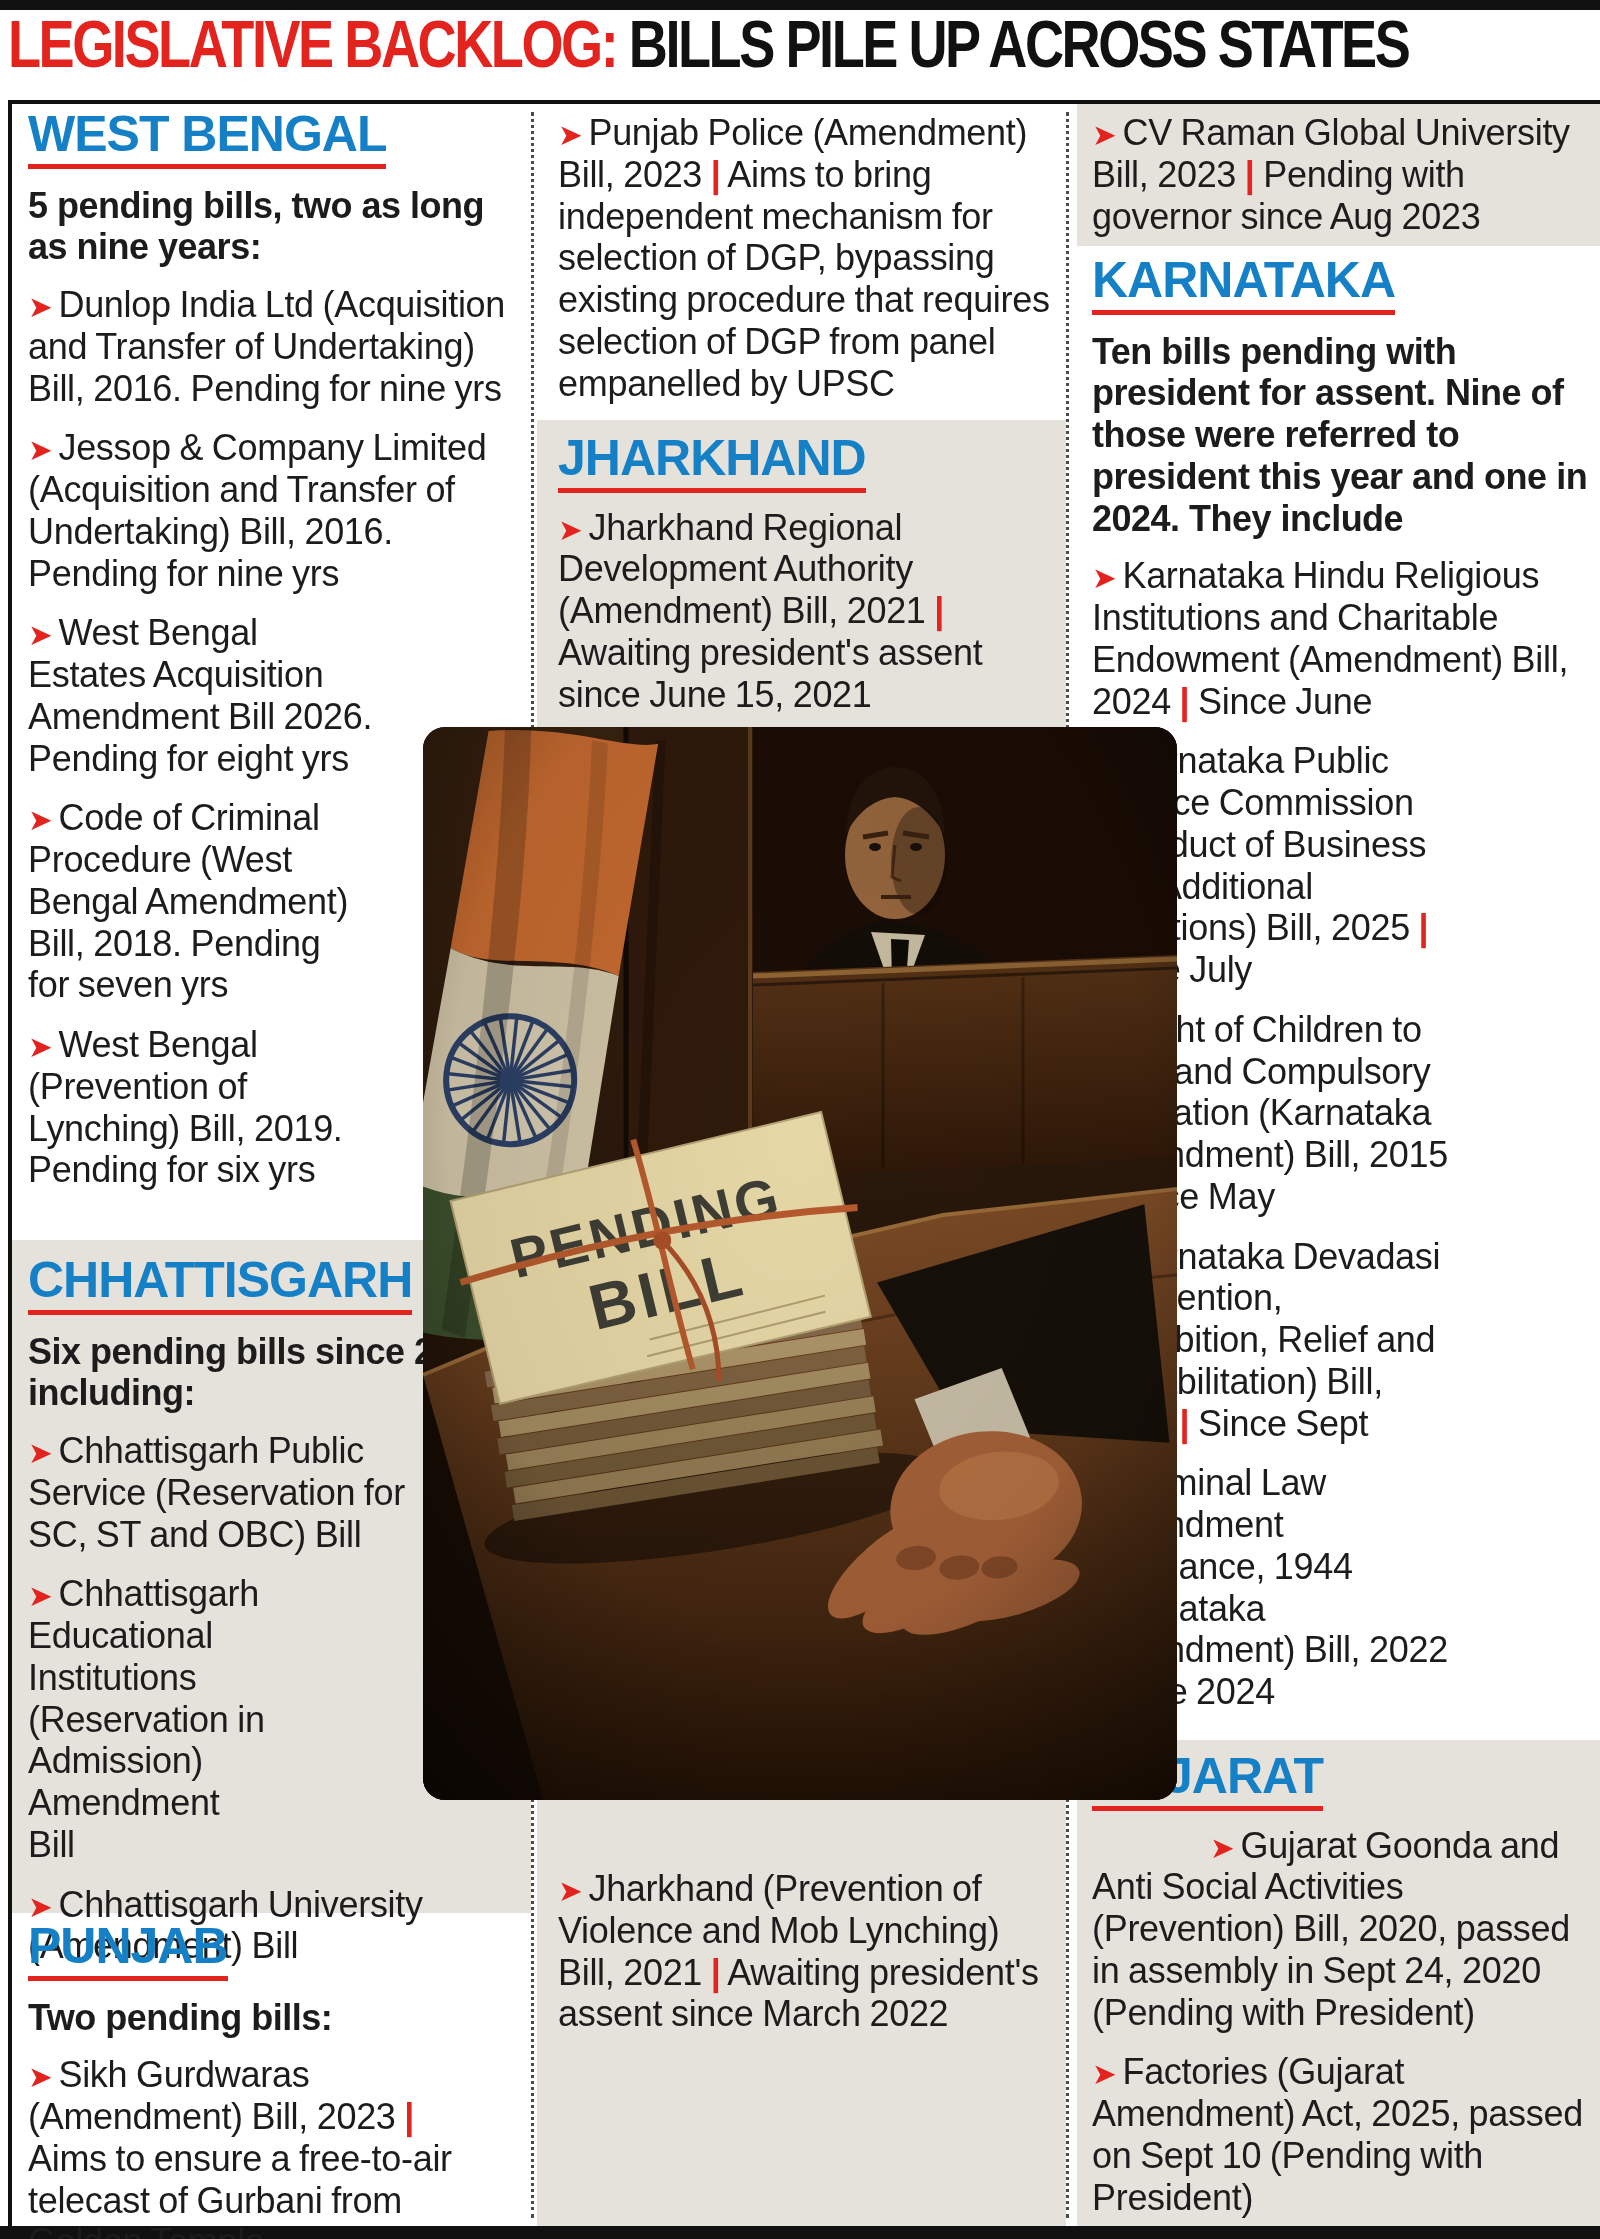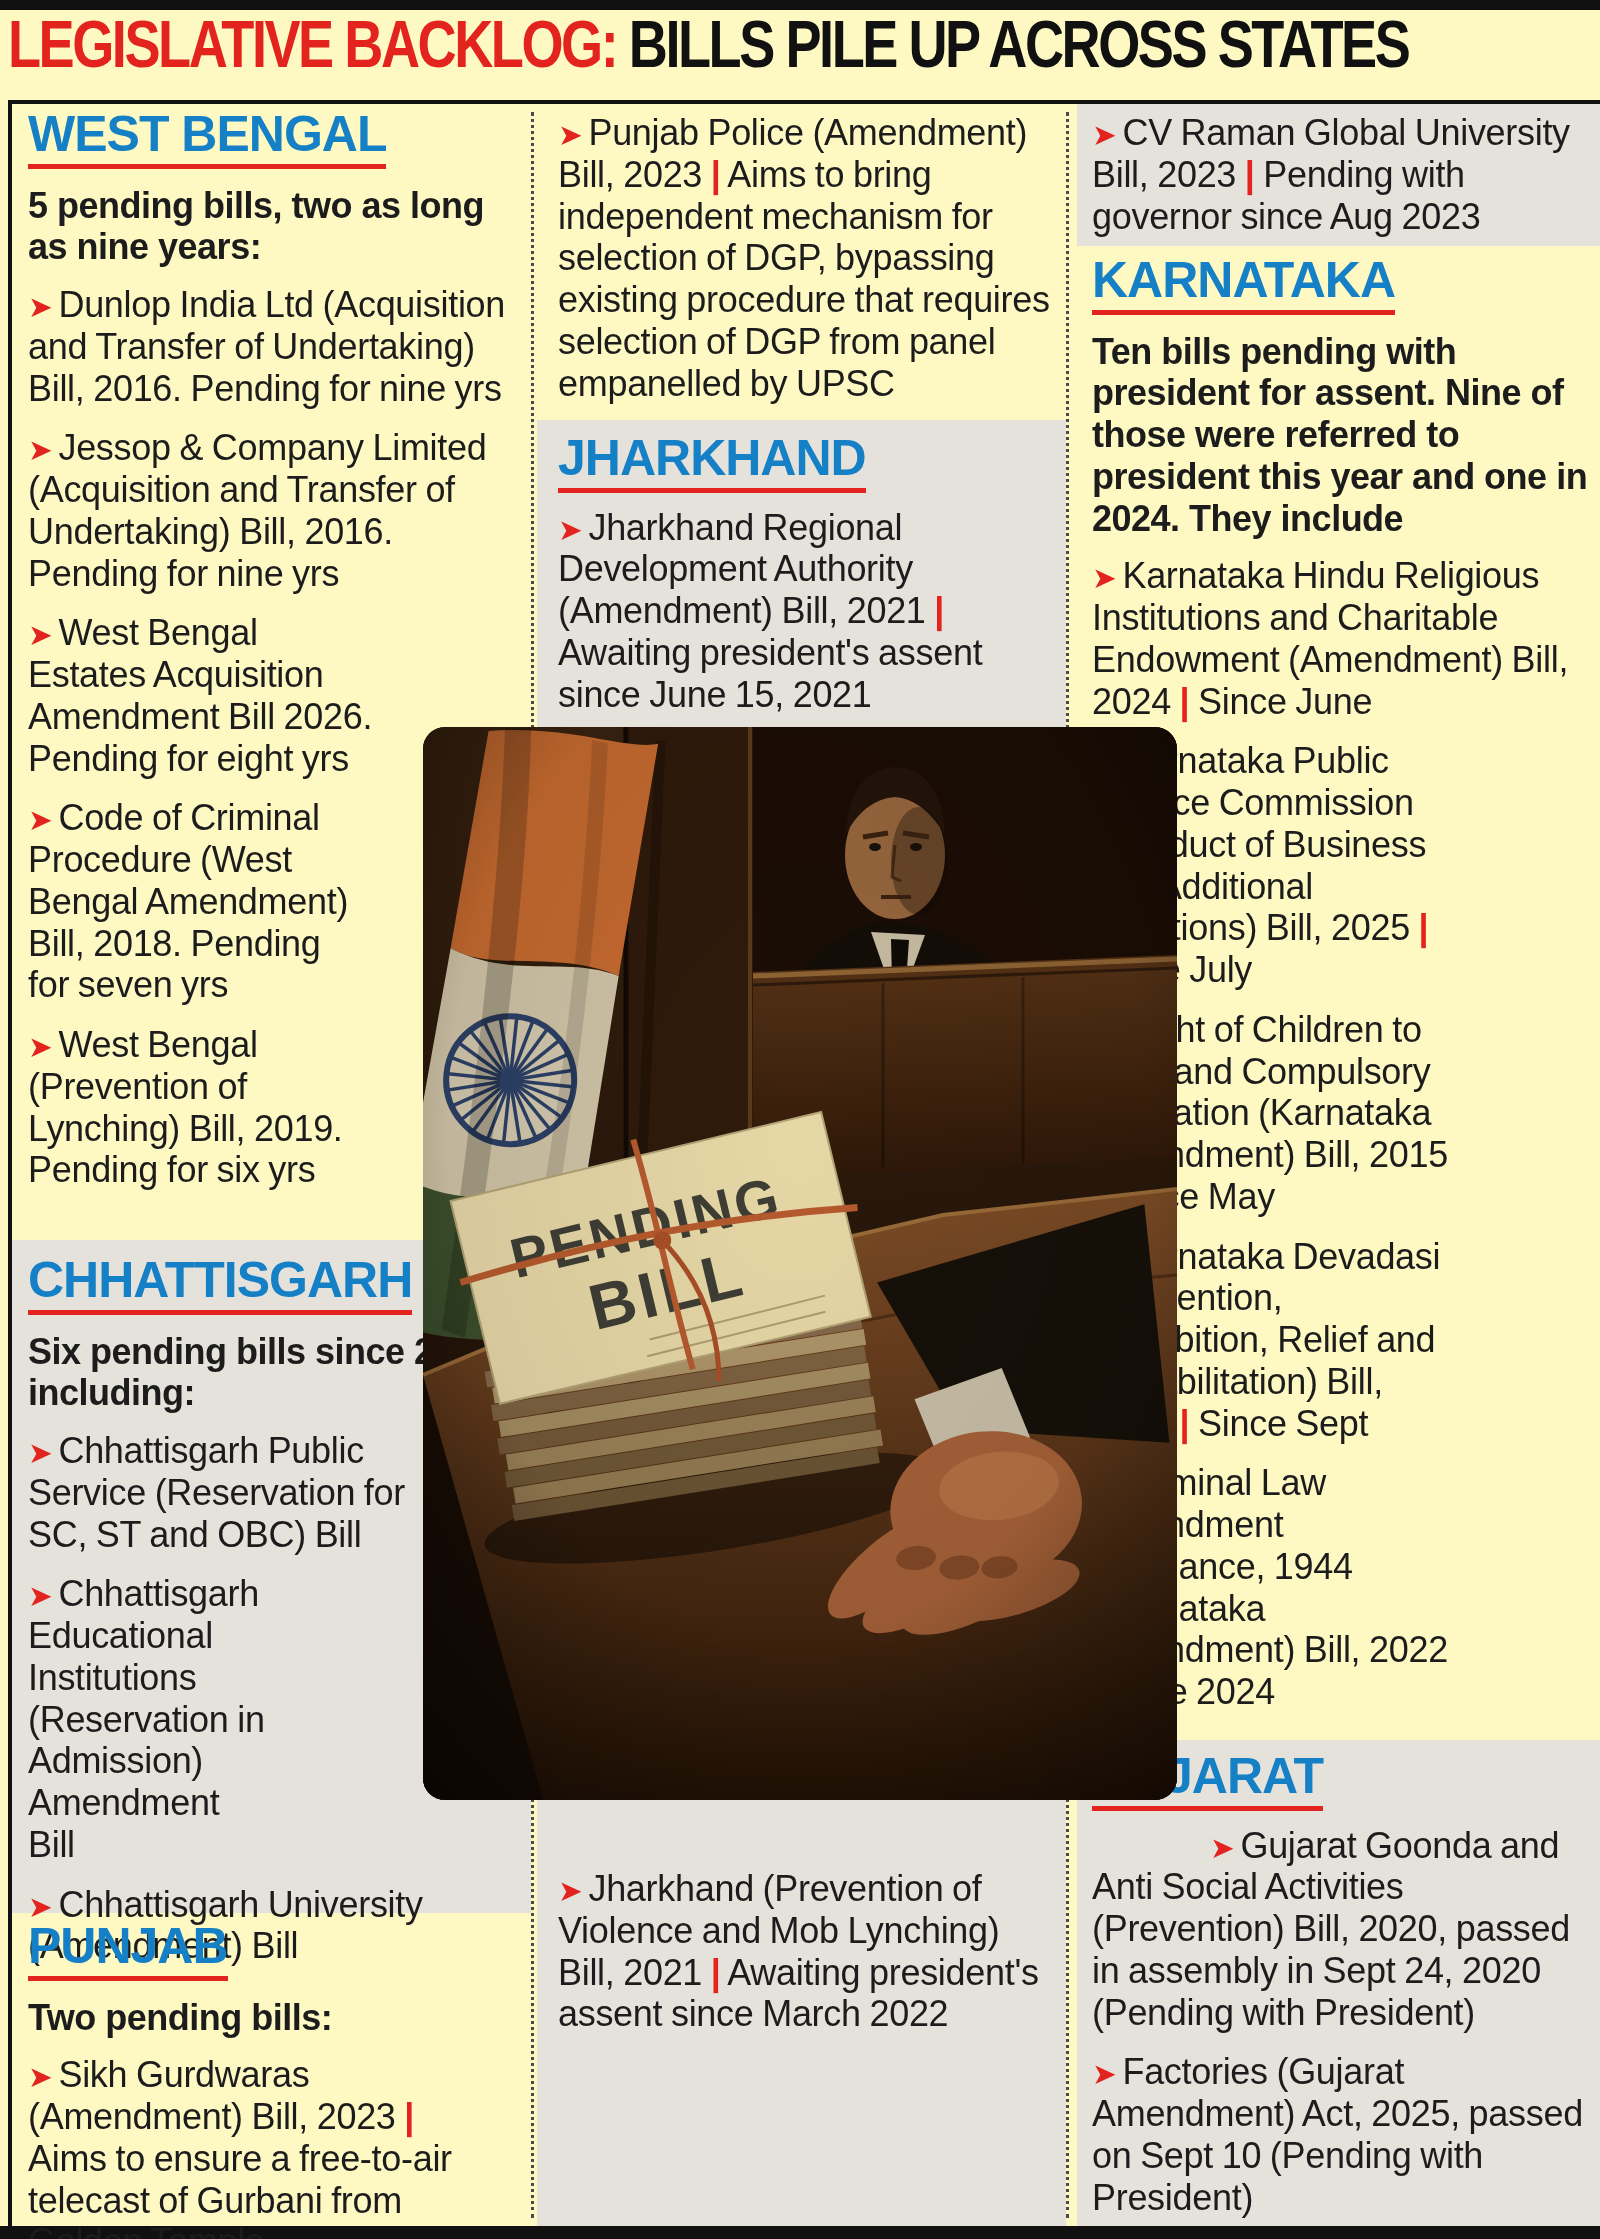--- a/index.html
+++ b/index.html
@@ -1,18 +1,18 @@
 <!DOCTYPE html>
 <html><head>
 <meta charset="utf-8">
 <style>
   html,body { margin:0; padding:0; background:#777; }
   .page {
     position:relative; width:1600px; height:2239px; margin:0 auto;
-    background:#fef9c3; overflow:hidden;
+    background:#ffffff; overflow:hidden;
     font-family:"Liberation Sans","DejaVu Sans",sans-serif;
     color:#1c1c1c;
     text-decoration:underline;
   }
   
   .topbar   { position:absolute; left:0; top:0; width:1600px; height:10px; background:#111; }
   .headline {
     position:absolute; left:8px; top:6px; white-space:nowrap;
     font-size:66px; font-weight:bold; letter-spacing:-3px;
     transform:scaleX(0.82); transform-origin:left top;

